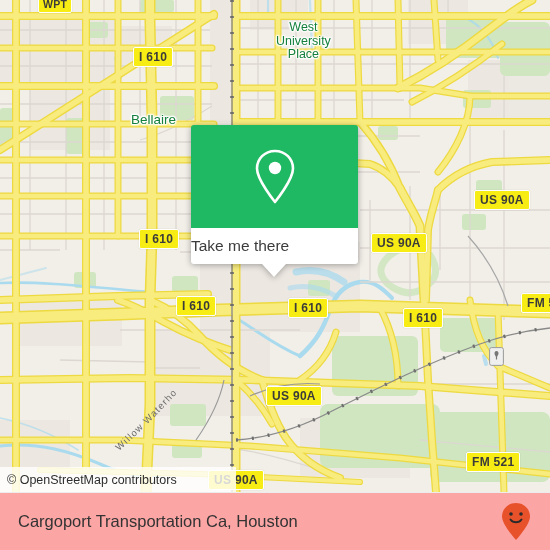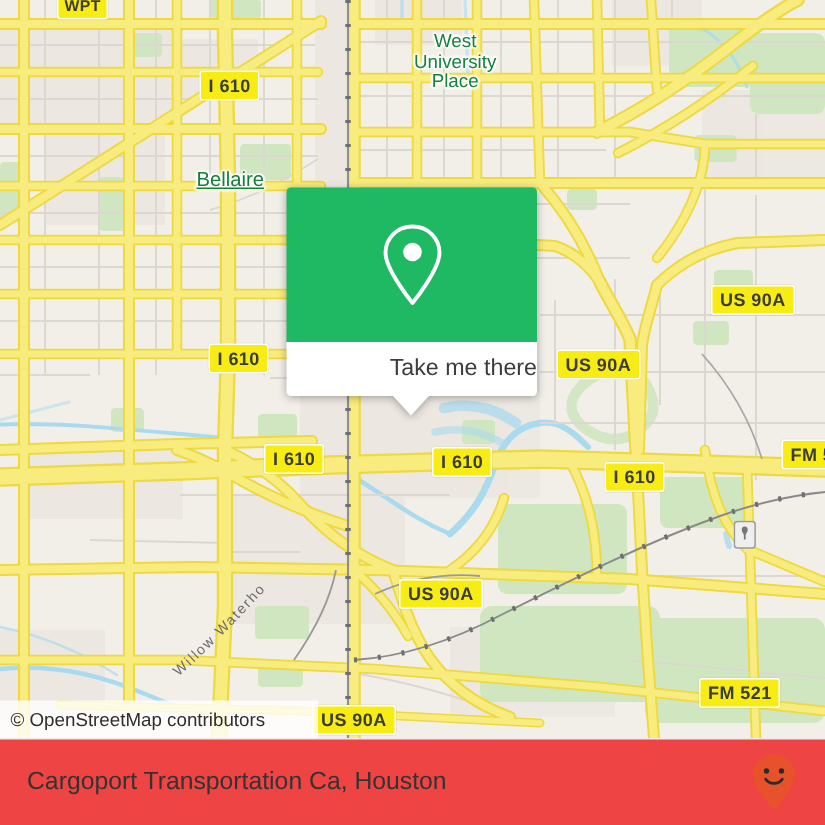--- a/index.html
+++ b/index.html
@@ -14,64 +14,64 @@
   #map{position:absolute;left:0;top:0;width:550px;height:492px;overflow:hidden;background:#F2EFE9;}
   #mapsvg{position:absolute;left:0;top:0;}
 
   
   .place{
     position:absolute;color:#15803d;text-shadow:
       1px 0 1.5px #fff,-1px 0 1.5px #fff,0 1px 1.5px #fff,0 -1px 1.5px #fff,
       1px 1px 1.5px #fff,-1px -1px 1.5px #fff,1px -1px 1.5px #fff,-1px 1px 1.5px #fff;
     white-space:pre;line-height:1.08;pointer-events:none;
   }
-  .place.big{font-size:13.5px;text-decoration:underline;}
+  .place.big{font-size:13.5px;}
   .place.mid{font-size:12.5px;text-align:center;}
 
   
   .shield{
     position:absolute;background:#F7EC13;border:1.6px solid #fff;
     border-radius:2px;color:#3b3b3b;font-size:12px;font-weight:bold;
     padding:1.5px 5px 2px 5px;letter-spacing:.3px;white-space:nowrap;
     box-shadow:0 0 0 .5px rgba(0,0,0,.05);
   }
   .shield.sm{font-size:10.5px;padding:1px 4px 1.5px 4px;}
 
   
   .poi{position:absolute;width:15px;height:19px;}
 
   
   #attrib{
-    position:absolute;left:0;top:467px;height:25px;width:212px;
+    position:absolute;left:0;top:467px;height:25px;width:236px;
     background:rgba(255,255,255,.80);
     display:flex;align-items:center;padding-left:7px;box-sizing:border-box;
     font-size:12.5px;color:#2e2e2e;
   }
 
   
   #popup{position:absolute;left:191px;top:125px;width:167px;filter:drop-shadow(0 1px 3px rgba(0,0,0,.33));}
   #popup-top{
     height:103px;background:#1FB863;border-radius:3px 3px 0 0;
     display:flex;align-items:center;justify-content:center;
   }
   #popup-bottom{
     height:36px;background:#fff;border-radius:0 0 3px 3px;
-    display:flex;align-items:center;justify-content:flex-end;
+    display:flex;align-items:center;justify-content:flex-start;
     font-size:15.5px;color:#3c3c3c;
   }
   #popup-tail{
     position:absolute;left:71px;top:139px;width:0;height:0;
     border-left:12px solid transparent;border-right:12px solid transparent;
     border-top:13px solid #fff;
   }
 
   
   #footer{
     position:absolute;left:0;top:492px;width:550px;height:58px;
-    background:#ef4444;display:flex;align-items:center;
+    background:#fca5a5;display:flex;align-items:center;
     justify-content:space-between;box-sizing:border-box;padding:0 18px 0 18px;
     border-top:1px solid #ececec;
   }
   #footer-title{font-size:16.5px;color:#333;white-space:nowrap;}
   #brand{display:flex;align-items:center;gap:2px;}
   #brand-word{font-size:31px;color:#2b2b2b;font-weight:bold;letter-spacing:-.8px;line-height:1;}
 </style>
 </head>
 <body>
 

